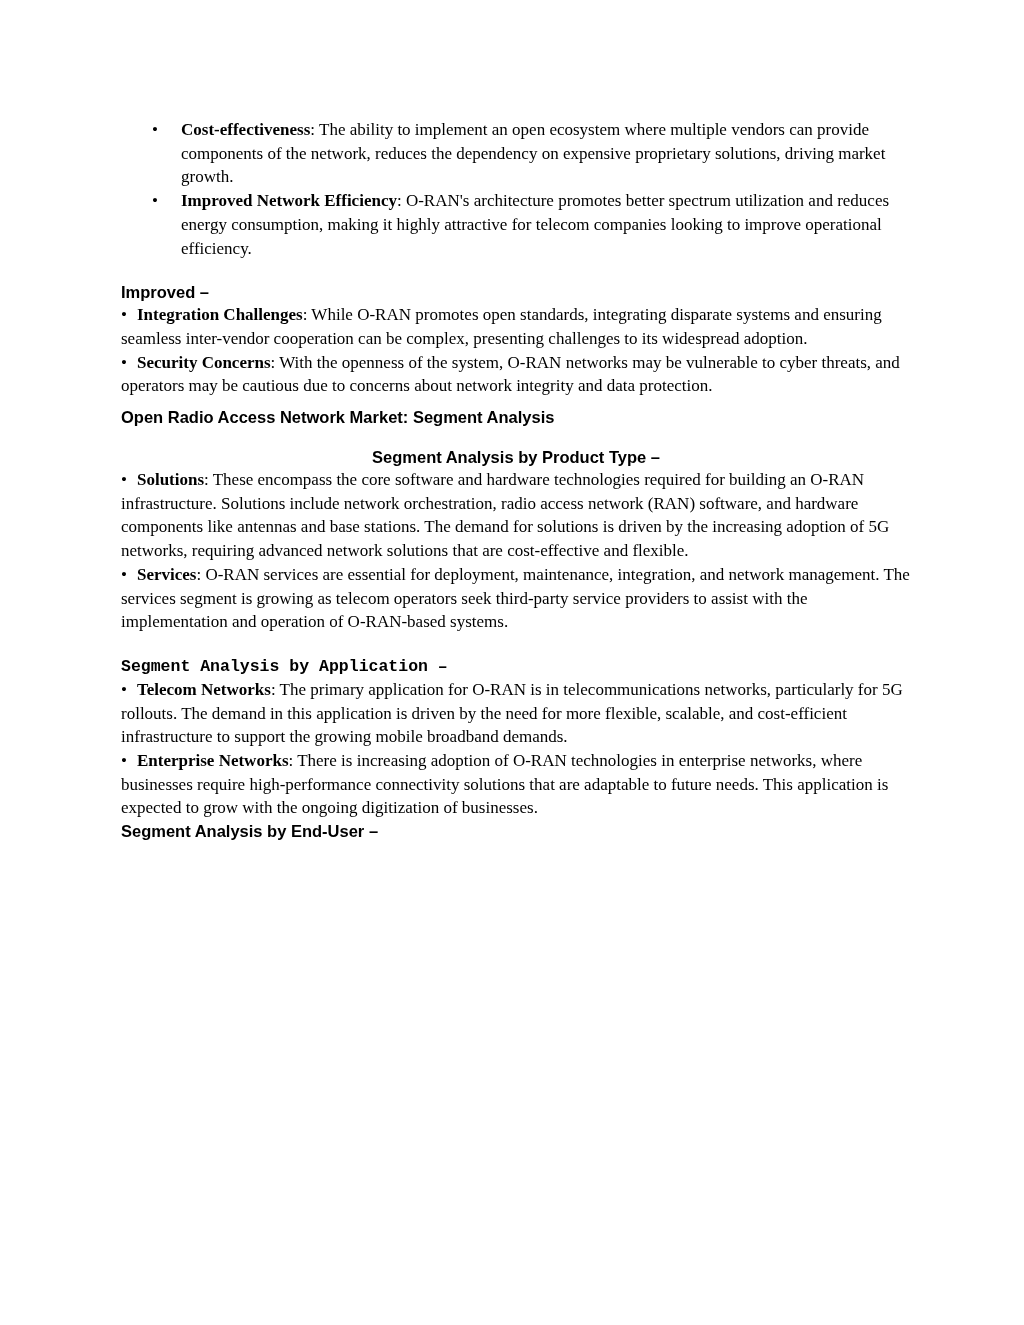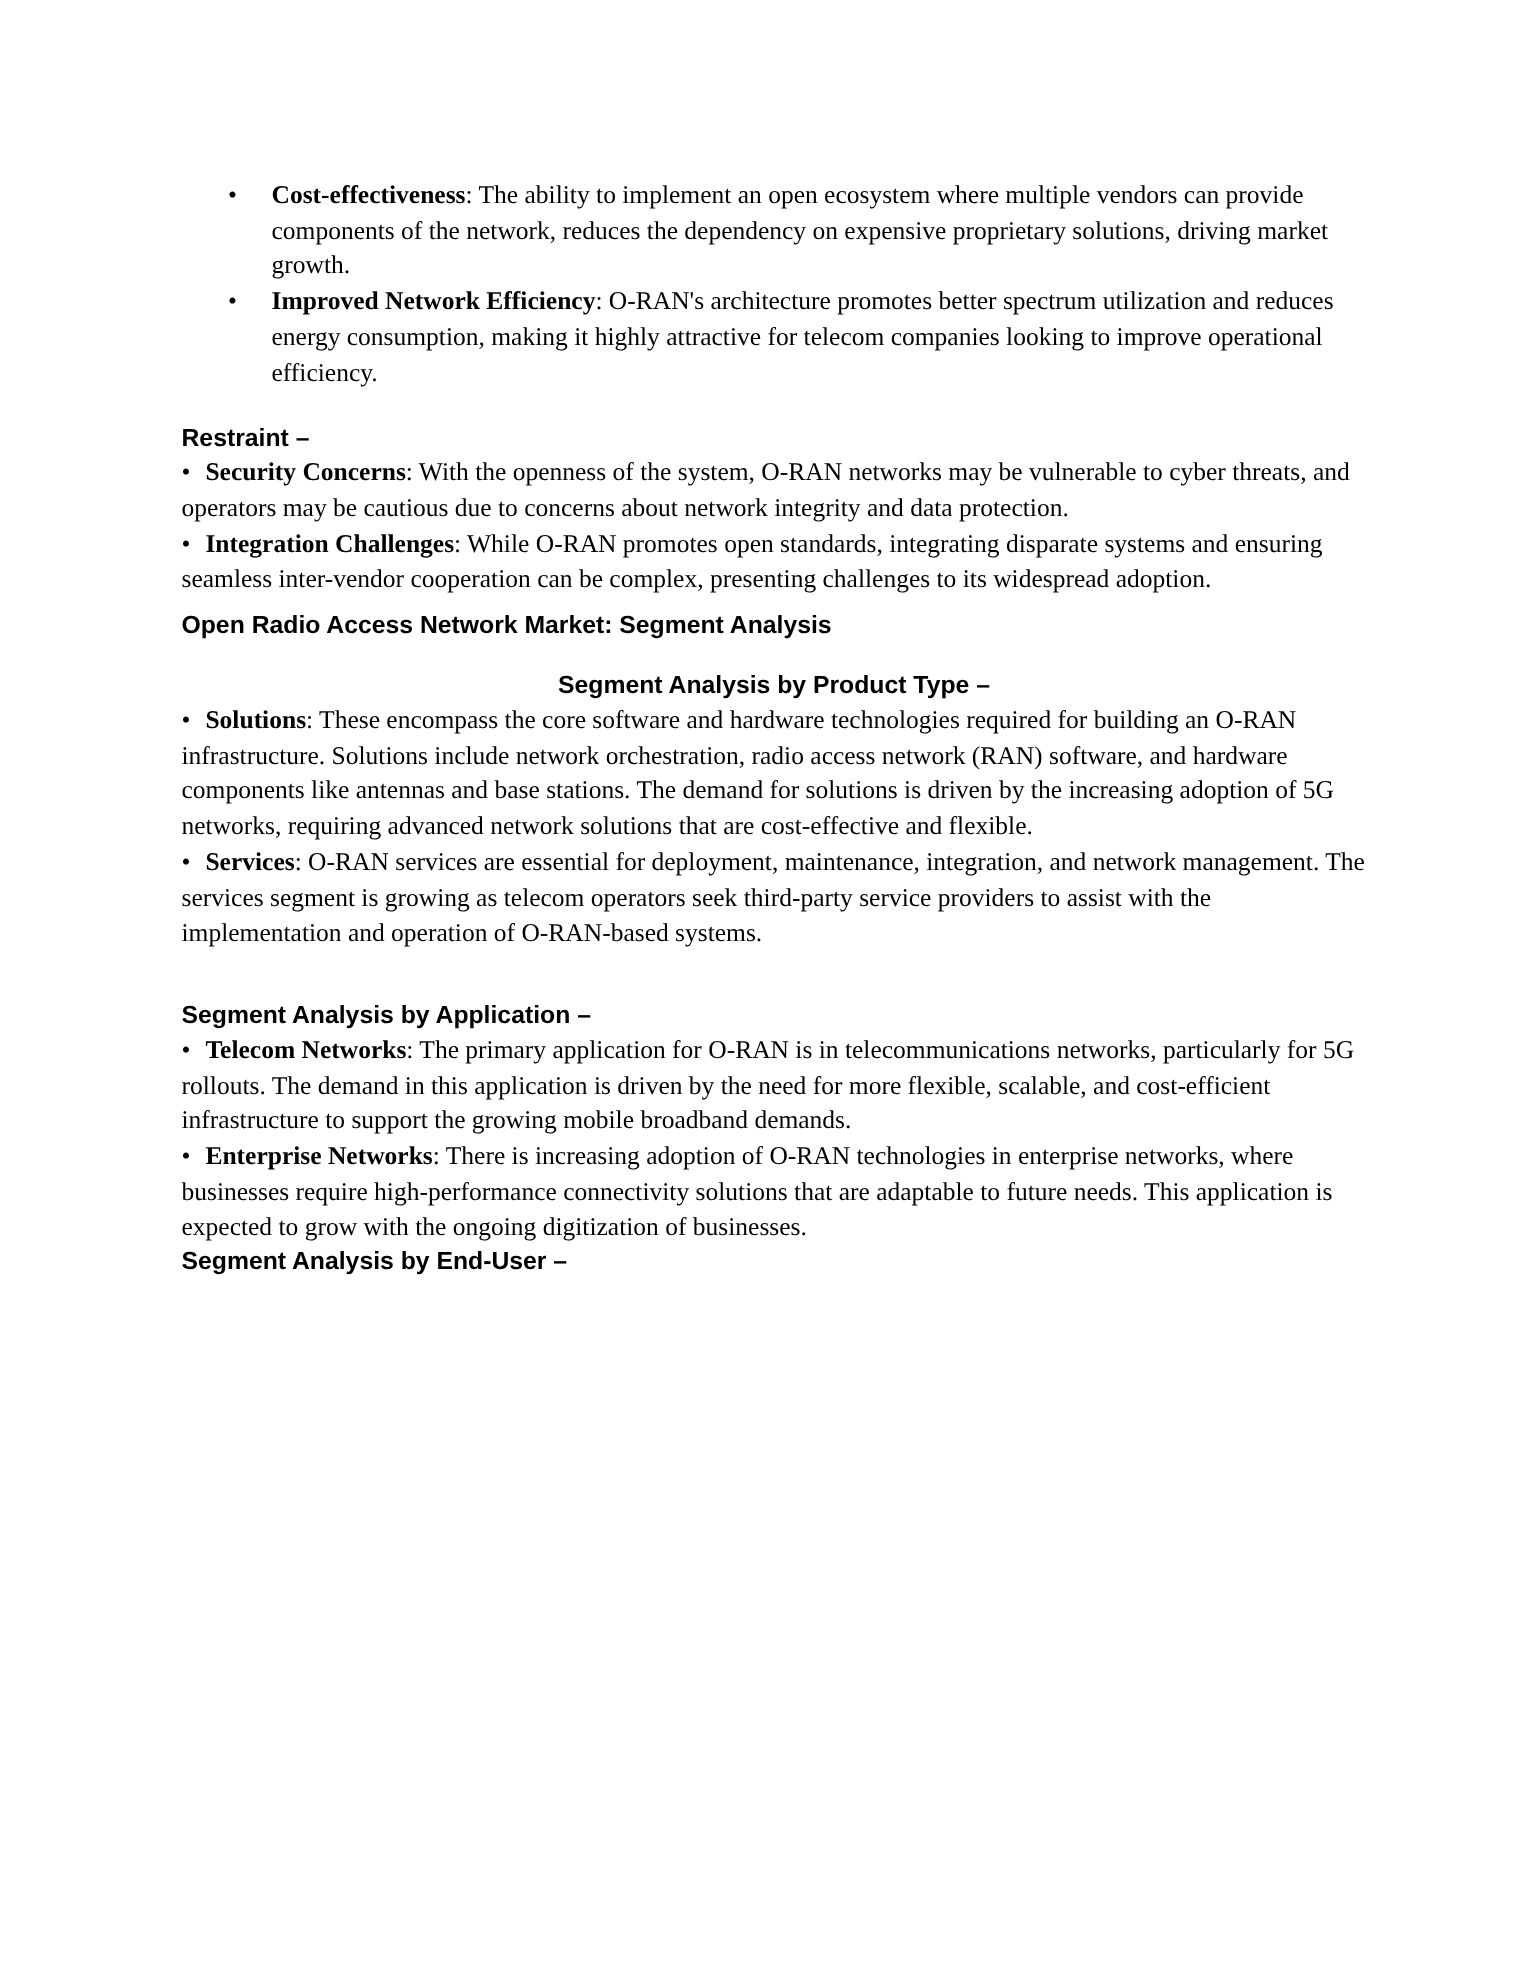--- a/index.html
+++ b/index.html
@@ -63,47 +63,47 @@
     margin: 0;
   }
   
   .mt-restraint      { margin-top: 21px; }
   .mt-para-first     { margin-top: 28px; }
   .mt-para           { margin-top: 23px; }
   .mt-seg-heading    { margin-top: 8px; }
   .mt-sub-heading    { margin-top: 18px; text-align: center; }
   .mt-solutions      { margin-top: 28px; }
   .mt-services       { margin-top: 21px; }
-  .mt-app-heading    { margin-top: 32px; }
+  .mt-app-heading    { margin-top: 22px; font-family: Liberation Mono, monospace; }
   .mt-telecom        { margin-top: 29px; }
   .mt-enterprise     { margin-top: 22px; }
   .mt-enduser        { }
 </style>
 </head>
 <body>
 
 <div class="page">
 
   <ul class="hang-list body-text">
     <li>
       <span class="hang-bullet">•</span><span class="term">Cost-effectiveness</span><span>: The ability to implement an open ecosystem where multiple vendors can provide components of the network, reduces the dependency on expensive proprietary solutions, driving market growth.</span>
     </li>
     <li>
       <span class="hang-bullet">•</span><span class="term">Improved Network Efficiency</span><span>: O-RAN's architecture promotes better spectrum utilization and reduces energy consumption, making it highly attractive for telecom companies looking to improve operational efficiency.</span>
     </li>
   </ul>
 
-  <h2 class="heading mt-restraint">Restraint –</h2>
+  <h2 class="heading mt-restraint">Improved –</h2>
+
+  <p class="bullet-para body-text mt-para-first">
+    <span class="inline-bullet">•</span><span class="term">Integration Challenges</span><span>: While O-RAN promotes open standards, integrating disparate systems and ensuring seamless inter-vendor cooperation can be complex, presenting challenges to its widespread adoption.</span>
+  </p>
 
   <p class="bullet-para body-text mt-para">
     <span class="inline-bullet">•</span><span class="term">Security Concerns</span><span>: With the openness of the system, O-RAN networks may be vulnerable to cyber threats, and operators may be cautious due to concerns about network integrity and data protection.</span>
-  </p>
-
-  <p class="bullet-para body-text mt-para-first">
-    <span class="inline-bullet">•</span><span class="term">Integration Challenges</span><span>: While O-RAN promotes open standards, integrating disparate systems and ensuring seamless inter-vendor cooperation can be complex, presenting challenges to its widespread adoption.</span>
   </p>
 
 
   <h2 class="heading mt-seg-heading">Open Radio Access Network Market: Segment Analysis</h2>
 
   <h2 class="heading mt-sub-heading">Segment Analysis by Product Type –</h2>
 
   <p class="bullet-para body-text mt-solutions">
     <span class="inline-bullet">•</span><span class="term">Solutions</span><span>: These encompass the core software and hardware technologies required for building an O-RAN infrastructure. Solutions include network orchestration, radio access network (RAN) software, and hardware components like antennas and base stations. The demand for solutions is driven by the increasing adoption of 5G networks, requiring advanced network solutions that are cost-effective and flexible.</span>
   </p>

